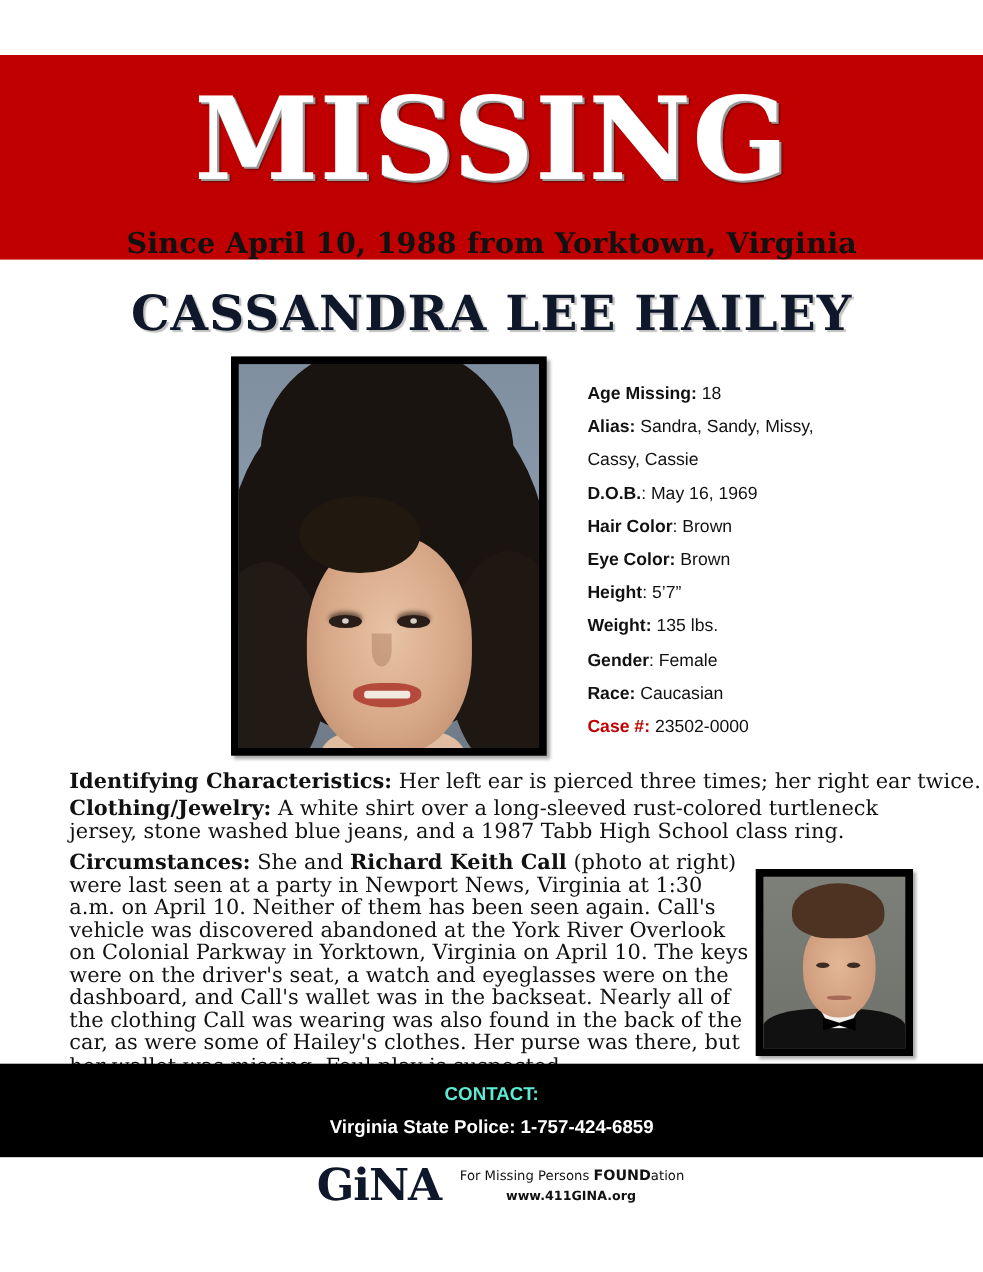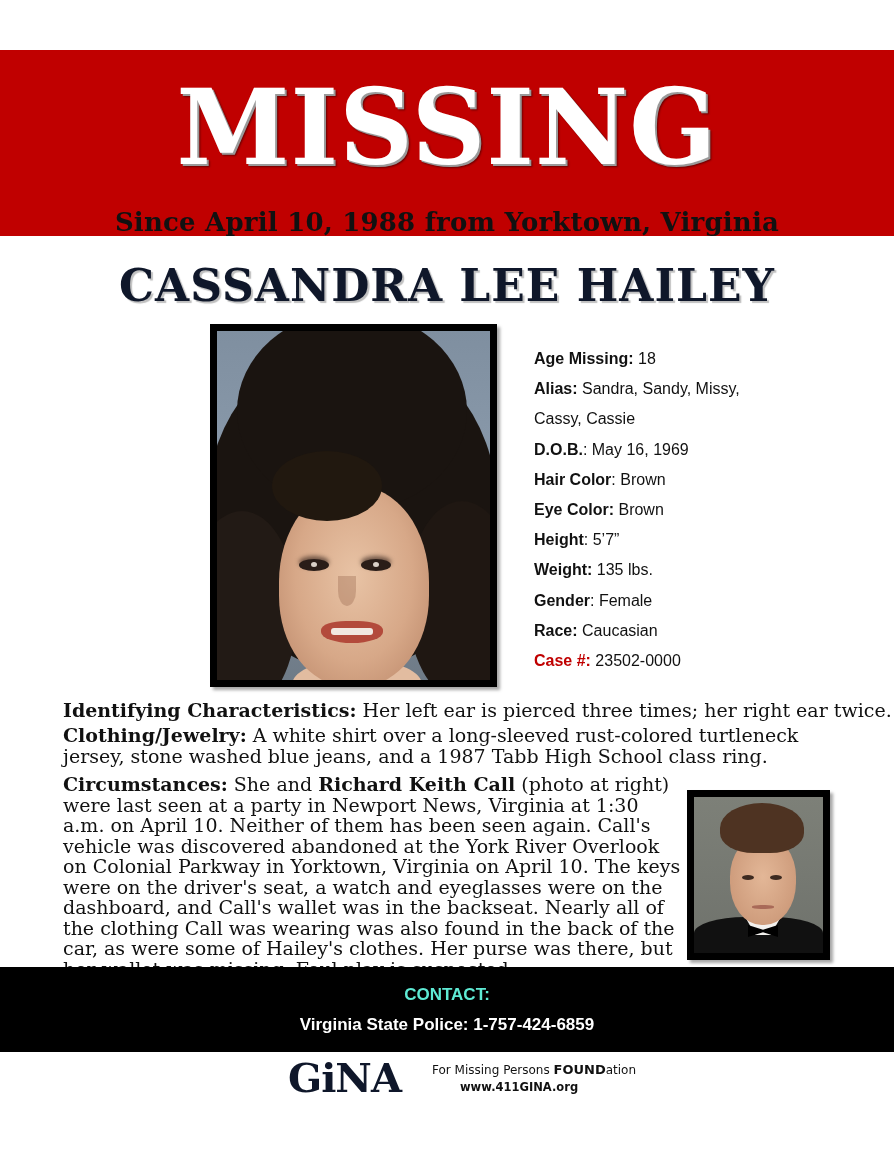--- a/index.html
+++ b/index.html
@@ -58,21 +58,21 @@
   .s-tie { position: absolute; left: 54px; top: 128px; width: 30px; height: 12px; background: #000; clip-path: polygon(0 0, 50% 40%, 100% 0, 100% 100%, 50% 60%, 0 100%); }
 
   .contact-band { position: absolute; left: 0; top: 967px; width: 894px; height: 85px; background: #000; }
   .contact-label { position: absolute; left: 0; top: 18px; width: 894px; text-align: center;
     font-family: "Liberation Sans", sans-serif; font-weight: bold; font-size: 17px; color: #5eead4; }
   .contact-value { position: absolute; left: 0; top: 48px; width: 894px; text-align: center;
     font-family: "Liberation Sans", sans-serif; font-weight: bold; font-size: 17px; color: #ffffff; }
 
   .footer-logo { position: absolute; left: 288px; top: 1054px; width: 340px; height: 50px; }
   .gina-mark { position: absolute; left: 0; top: 0; font-family: "DejaVu Serif", serif; font-weight: bold; font-size: 40px; color: #0f172a; letter-spacing: -1px; line-height: 48px; }
-  .gina-tag { position: absolute; left: 130px; top: 8px; font-family: "DejaVu Sans", sans-serif; font-size: 12px; color: #111; white-space: nowrap; margin-left: 14px; }
+  .gina-tag { position: absolute; left: 130px; top: 8px; font-family: "DejaVu Sans", sans-serif; font-size: 12px; color: #111; white-space: nowrap; }
   .gina-tag b { font-weight: bold; font-size: 13px; }
   .gina-url { position: absolute; left: 172px; top: 26px; font-family: "DejaVu Sans", sans-serif; font-weight: bold; font-size: 11.5px; color: #111; white-space: nowrap; }
 </style>
 </head>
 <body>
 
 <div class="banner">
   <div class="banner-title">MISSING</div>
 </div>
 

